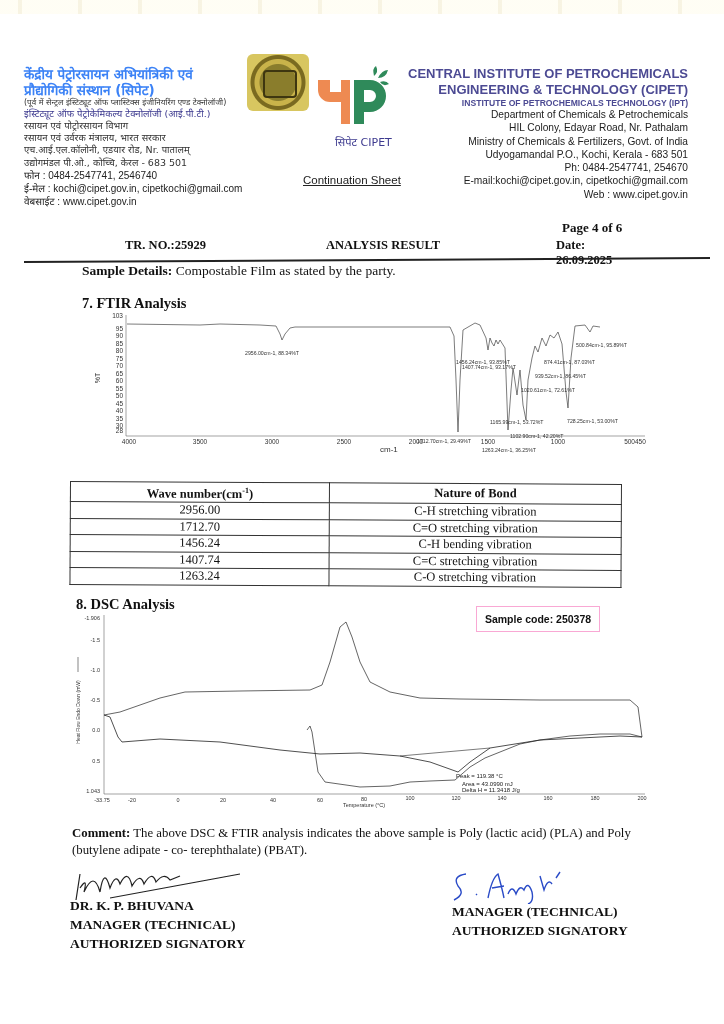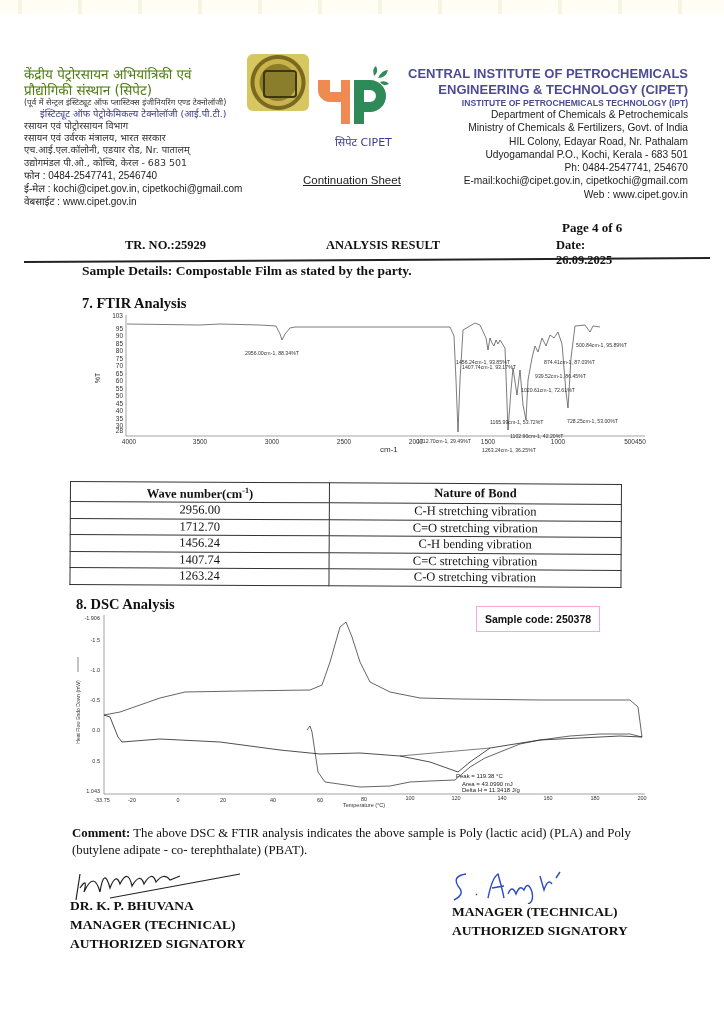--- a/index.html
+++ b/index.html
@@ -1,39 +1,39 @@
 <!DOCTYPE html>
 <html><head>
 <meta charset="utf-8">
 <style>
   html, body { margin:0; padding:0; }
   body { width:724px; height:1024px; background:#ffffff; position:relative; overflow:hidden; font-family:"Liberation Serif", serif; color:#111; }
   .abs { position:absolute; }
   .topstrip { left:0; top:0; width:724px; height:14px; background:repeating-linear-gradient(90deg,#fffdf2 0 18px,#f6f1dc 18px 22px,#fffdf2 22px 60px); opacity:.8; }
   .hi-left { left:24px; top:66px; width:260px; font-family:"DejaVu Sans", sans-serif; }
-  .hi-l1 { font-size:13.5px; color:#4d7c0f; line-height:16px; font-weight:normal; }
+  .hi-l1 { font-size:13.5px; color:#3b82f6; line-height:16px; font-weight:bold; }
   .hi-l2 { font-size:8px; color:#333; line-height:10px; }
-  .hi-l3 { font-size:9.5px; color:#3d3a8f; line-height:12px;margin-left:16px; }
+  .hi-l3 { font-size:9.5px; color:#3d3a8f; line-height:12px; }
   .hi-plain { font-size:9.5px; color:#333; line-height:12.2px; }
   .hi-plain2 { font-size:10px; color:#222; line-height:13px; font-family:"Liberation Sans", sans-serif; }
   .holo { left:247px; top:54px; width:62px; height:57px; border-radius:6px;
           background: radial-gradient(circle at 50% 50%, #8a7d2c 0 18px, #c9b34a 19px 23px, #7a6a20 24px 27px, #d8c660 28px), linear-gradient(135deg,#b8a542,#6e6222); }
   .holo-inner { position:absolute; left:16px; top:16px; width:30px; height:24px; border:2px solid #3e3610; border-radius:4px; }
   .cipet-sub { left:335px; top:134px; font-family:"DejaVu Sans", sans-serif; font-size:11px; color:#3d3a8f; }
   .cont-sheet { left:303px; top:174px; font-family:"Liberation Sans", sans-serif; font-size:11.5px; text-decoration:underline; color:#222; }
   .hr-right { right:36px; top:66px; width:330px; text-align:right; font-family:"Liberation Sans", sans-serif; }
   .hr-t1 { font-size:13px; font-weight:bold; color:#4c4a93; line-height:16px; }
   .hr-t2 { font-size:10.5px; color:#222; line-height:12px; }
   .hr-t3 { font-size:8.6px; font-weight:bold; color:#4c4a93; line-height:10px; }
   .hr-t4 { font-size:10.2px; color:#222; line-height:13.3px; }
   .page-no { left:562px; top:220px; font-size:13px; font-weight:bold; }
   .trrow { left:0; top:238px; width:583px; height:20px; font-size:12.5px; font-weight:bold; }
   .trrow span { position:absolute; }
   .rule { left:24px; top:259px; width:686px; height:1.5px; background:#222; transform:rotate(-0.35deg); }
-  .sample { left:82px; top:263px; font-size:13.5px;font-weight:bold; }
+  .sample { left:82px; top:263px; font-size:13.5px; }
   .sec { font-size:14.5px; font-weight:bold; }
   table.bond { position:absolute; left:70px; top:481px; width:552px; border-collapse:collapse; font-size:12.5px; transform:rotate(0.3deg); transform-origin:left top; }
   table.bond td, table.bond th { border:1px solid #333; text-align:center; padding:0; height:15.5px; line-height:15px; }
   table.bond th { font-weight:bold; }
   .sample-code { left:476px; top:606px; width:122px; height:24px; border:1px solid #f9a8d4; font-family:"Liberation Sans", sans-serif; font-size:10.5px; font-weight:bold; line-height:24px; text-align:center; }
   .comment { left:72px; top:825px; width:600px; font-size:12.8px; line-height:17px; }
   .sig { font-size:13.5px; font-weight:bold; line-height:19px; }
   svg text { font-family:"Liberation Sans", sans-serif; }
 </style>
 </head>
@@ -64,22 +64,22 @@
   <path d="M62 12 q4 -8 10 -8 q-2 8 -10 8 Z M58 10 q-2 -8 2 -10 q3 6 -2 10 Z M64 16 q6 -2 9 2 q-6 3 -9 -2 Z" fill="#2f8a5a"></path>
 </svg>
 <div class="abs cipet-sub">सिपेट CIPET</div>
 <div class="abs cont-sheet">Continuation Sheet</div>
 
 <div class="abs hr-right">
   <div class="hr-t1">CENTRAL INSTITUTE OF PETROCHEMICALS</div>
   <div class="hr-t1">ENGINEERING &amp; TECHNOLOGY (CIPET)</div>
   <div class="hr-t3">INSTITUTE OF PETROCHEMICALS TECHNOLOGY (IPT)</div>
   <div class="hr-t4">Department of Chemicals &amp; Petrochemicals</div>
+  <div class="hr-t4">HIL Colony, Edayar Road, Nr. Pathalam</div>
   <div class="hr-t4">Ministry of Chemicals &amp; Fertilizers, Govt. of India</div>
-  <div class="hr-t4">HIL Colony, Edayar Road, Nr. Pathalam</div>
   <div class="hr-t4">Udyogamandal P.O., Kochi, Kerala - 683 501</div>
   <div class="hr-t4">Ph: 0484-2547741, 254670</div>
   <div class="hr-t4">E-mail:kochi@cipet.gov.in, cipetkochi@gmail.com</div>
   <div class="hr-t4">Web : www.cipet.gov.in</div>
 </div>
 
 <div class="abs page-no">Page 4 of  6</div>
 <div class="abs trrow">
   <span style="left:125px">TR. NO.:25929</span>
   <span style="left:326px">ANALYSIS RESULT</span>

